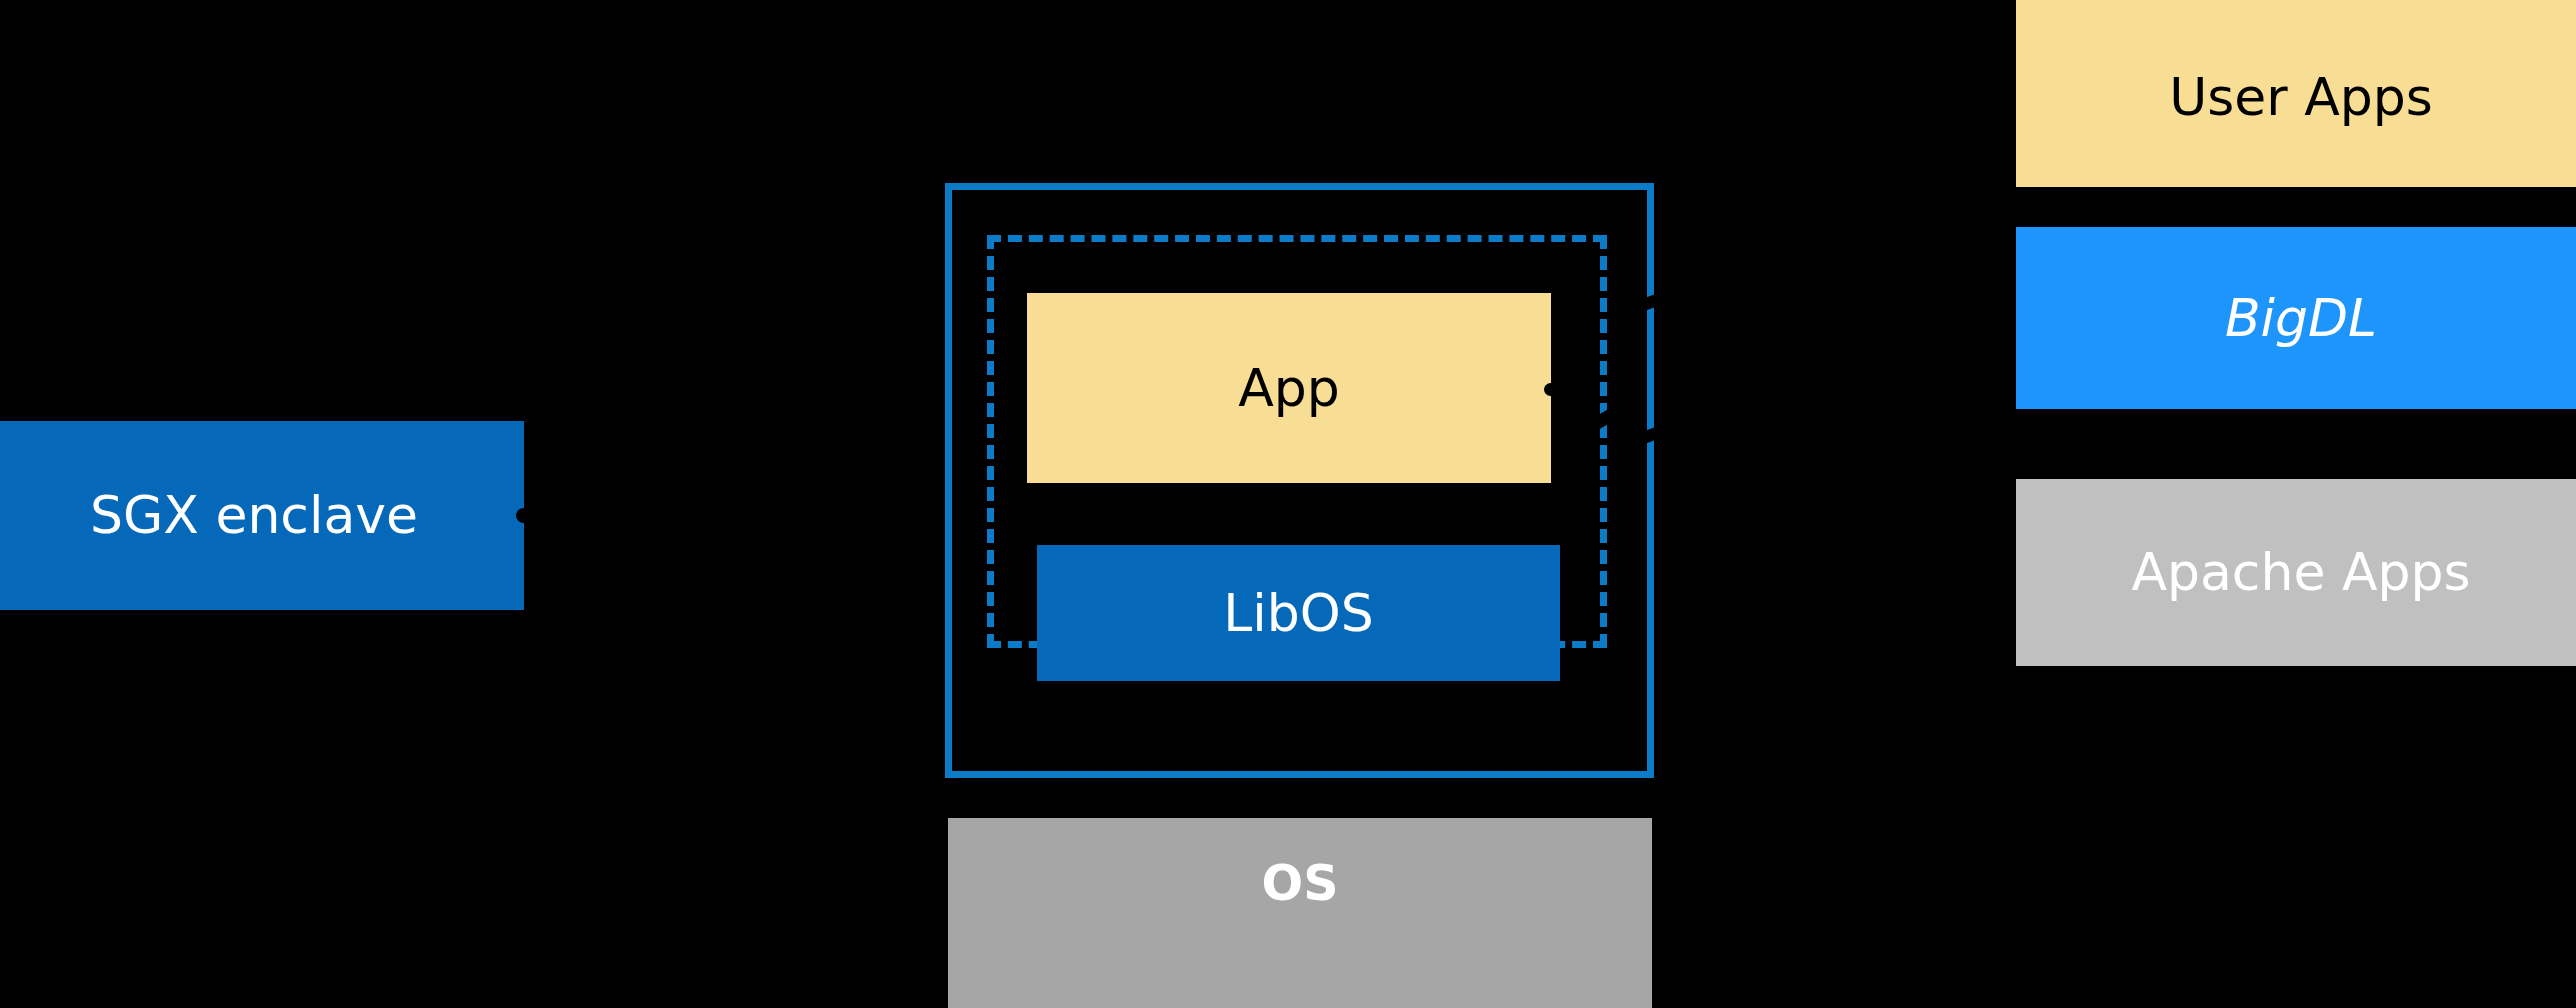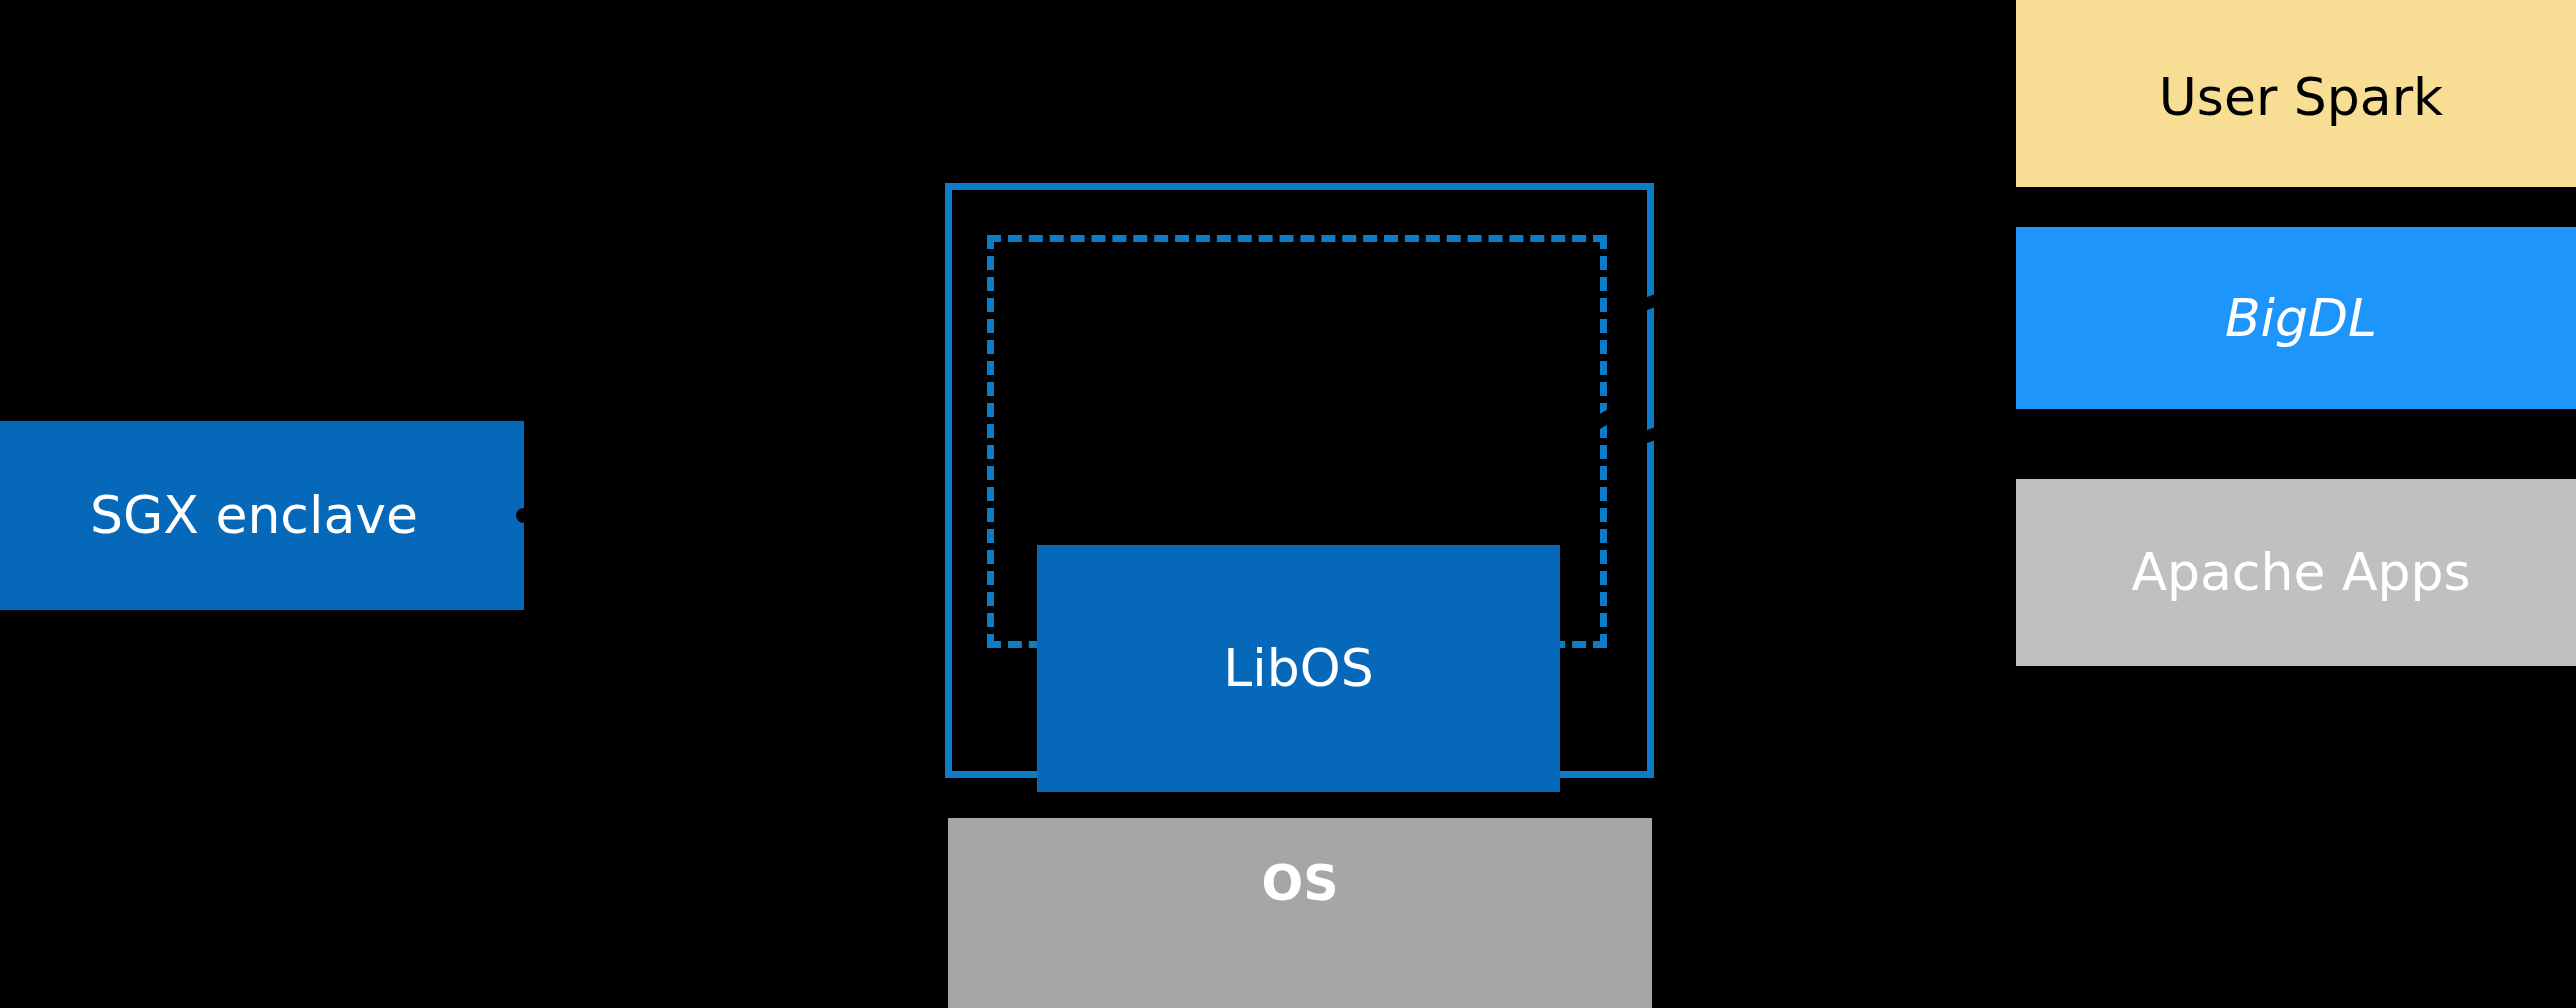--- a/index.html
+++ b/index.html
@@ -123,21 +123,21 @@
     height: 13.4px;
     border-radius: 50%;
     background: #000000;
   }
 
   
   #libos-box {
     left: 1037px;
     top: 545px;
     width: 523px;
-    height: 247px;
+    height: 136px;
     background: #0668B8;
     color: #ffffff;
     font-size: 52px;
     font-weight: 400;
   }
 
   
   #os-box {
     left: 948px;
     top: 818px;
@@ -199,32 +199,35 @@
   </div>
   <div id="sgx-arrow-dot"></div>
 
   <div id="enclave-outer-frame"></div>
   <div class="frame-notch" id="frame-notch-1"></div>
   <div class="frame-notch" id="frame-notch-2"></div>
 
   <div id="libos-dashed-frame"></div>
   <div id="dash-notch"></div>
 
+  <div class="box" id="app-box">
+    <span class="lbl">App</span>
+  </div>
   <div id="app-arrow-dot"></div>
 
   <div class="box" id="libos-box">
     <span class="lbl">LibOS</span>
   </div>
 
   <div class="box" id="os-box">
     <span class="lbl">OS</span>
   </div>
 
   <div class="box" id="user-apps-box">
-    <span class="lbl">User Spark</span>
+    <span class="lbl">User Apps</span>
   </div>
 
   <div class="box" id="bigdl-box">
     <span class="lbl">BigDL</span>
   </div>
 
   <div class="box" id="apache-spark-box">
     <span class="lbl">Apache Apps</span>
   </div>
 

